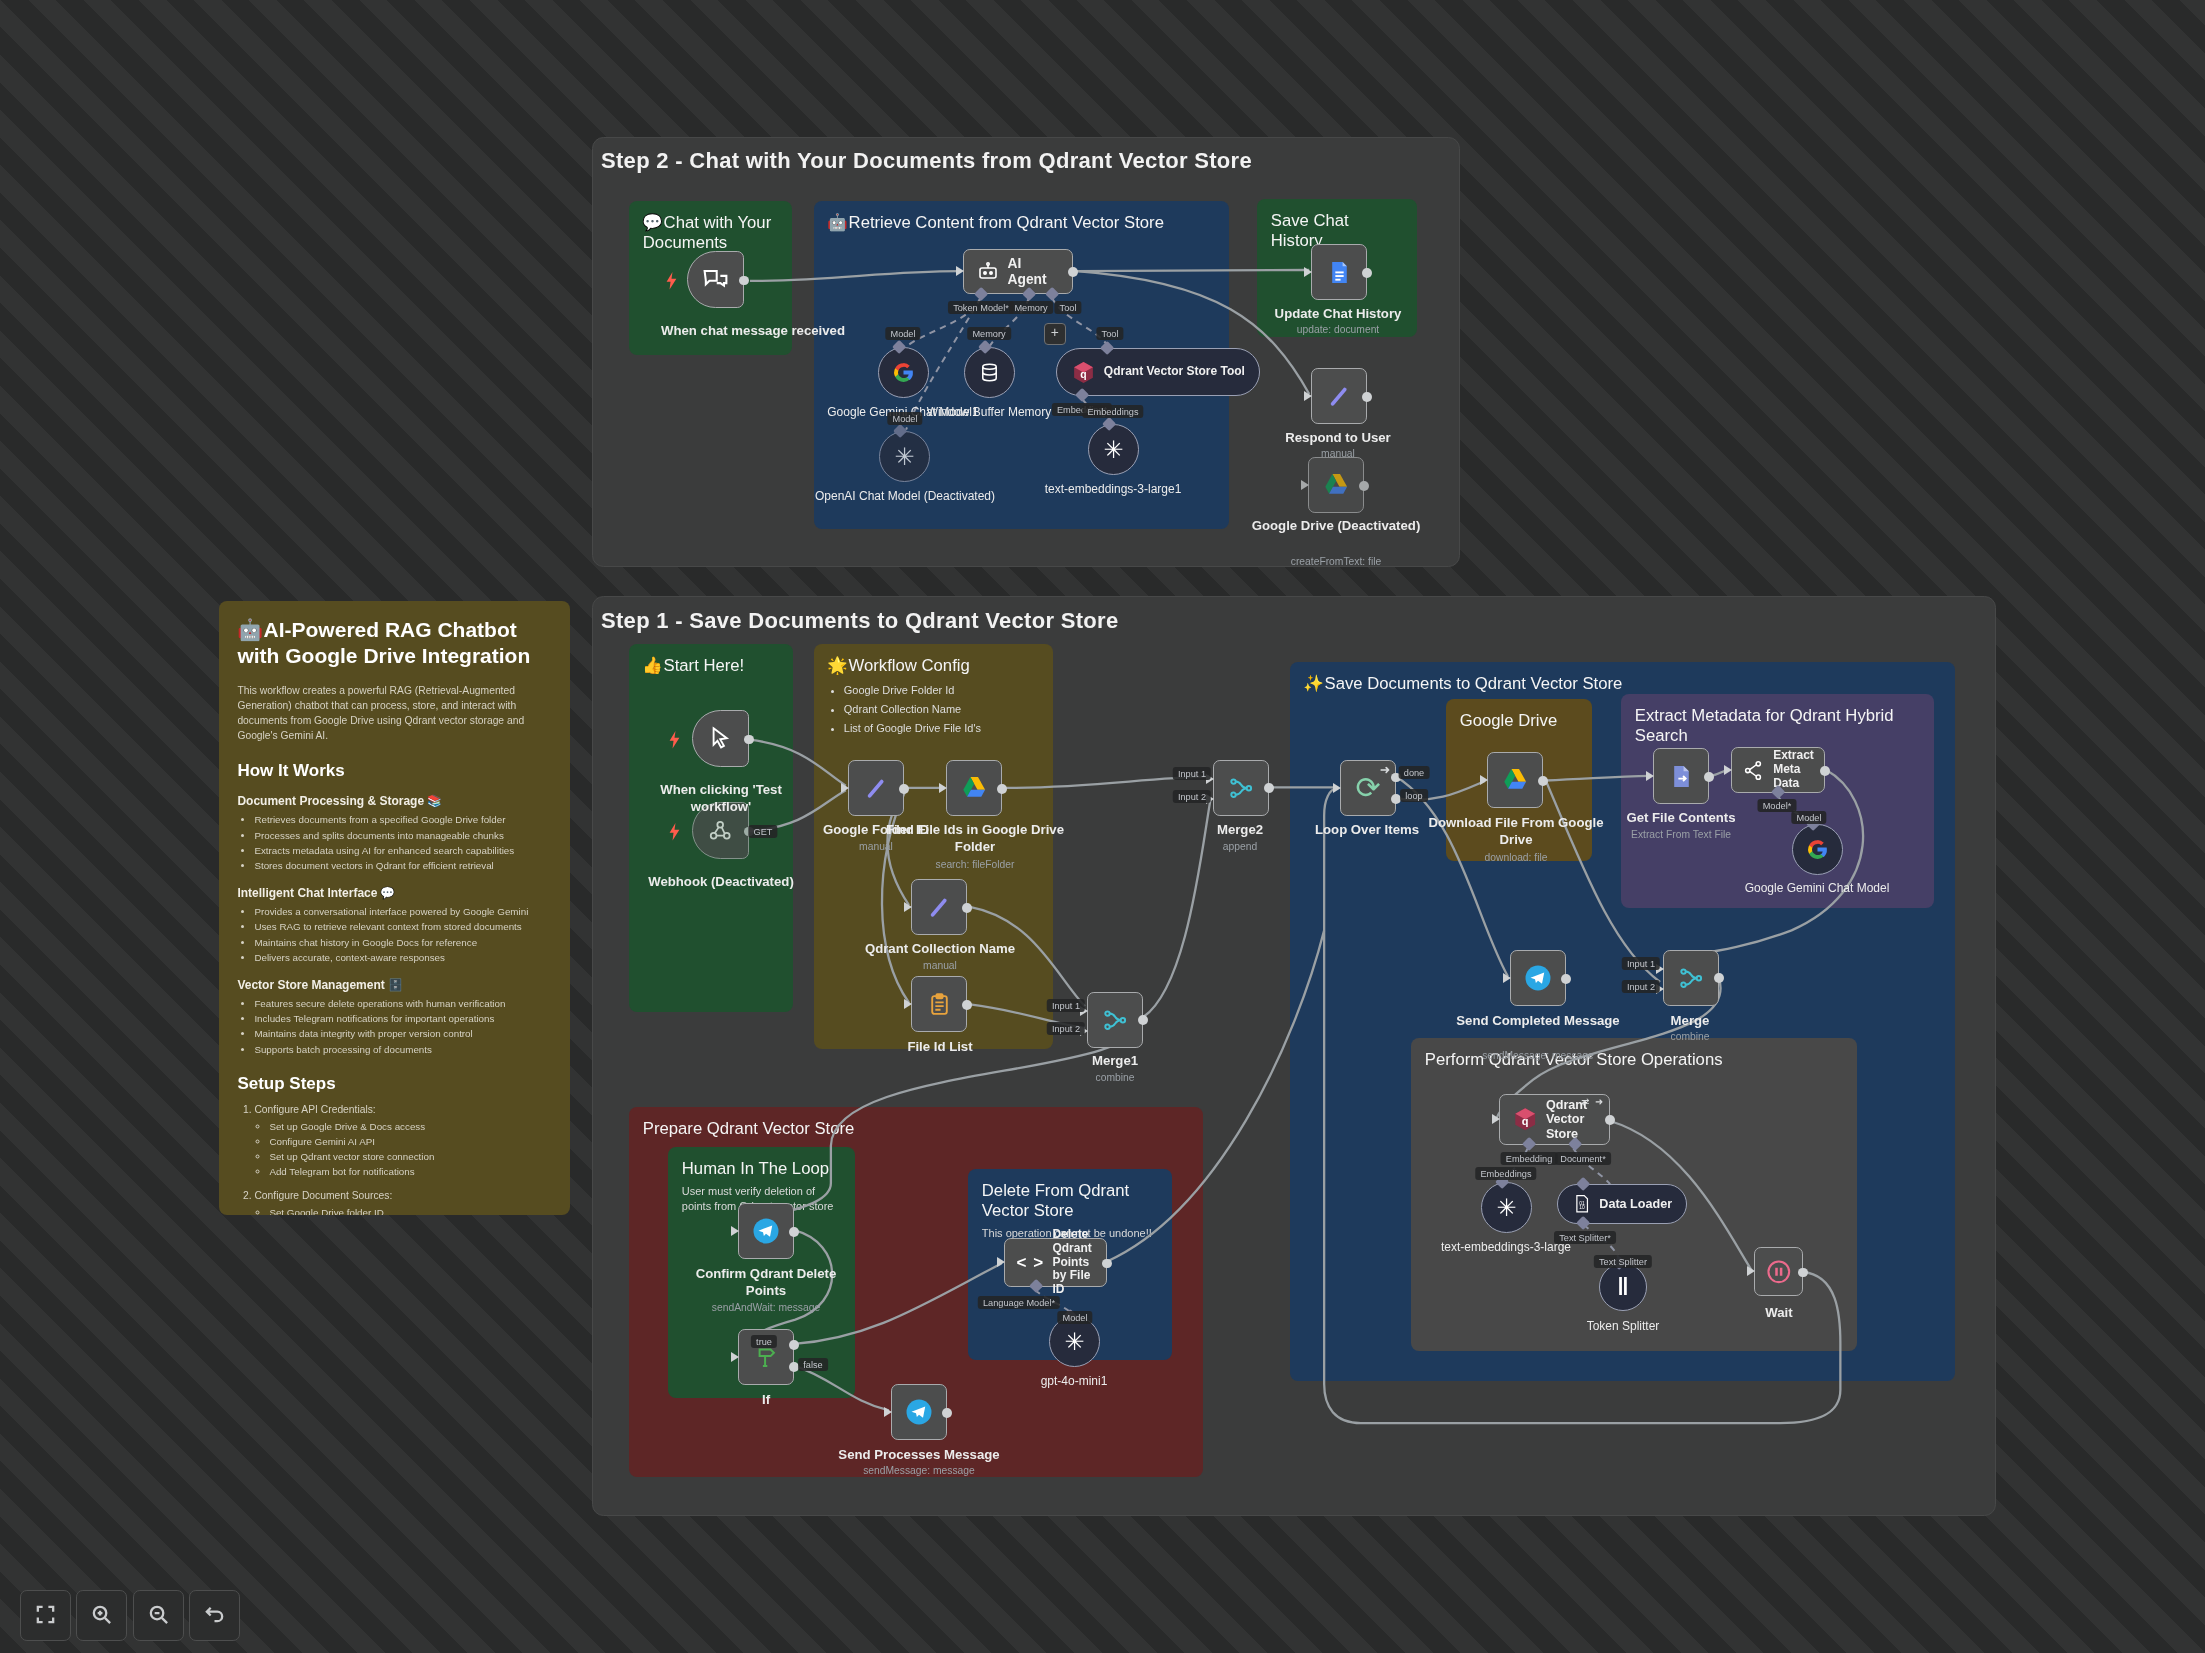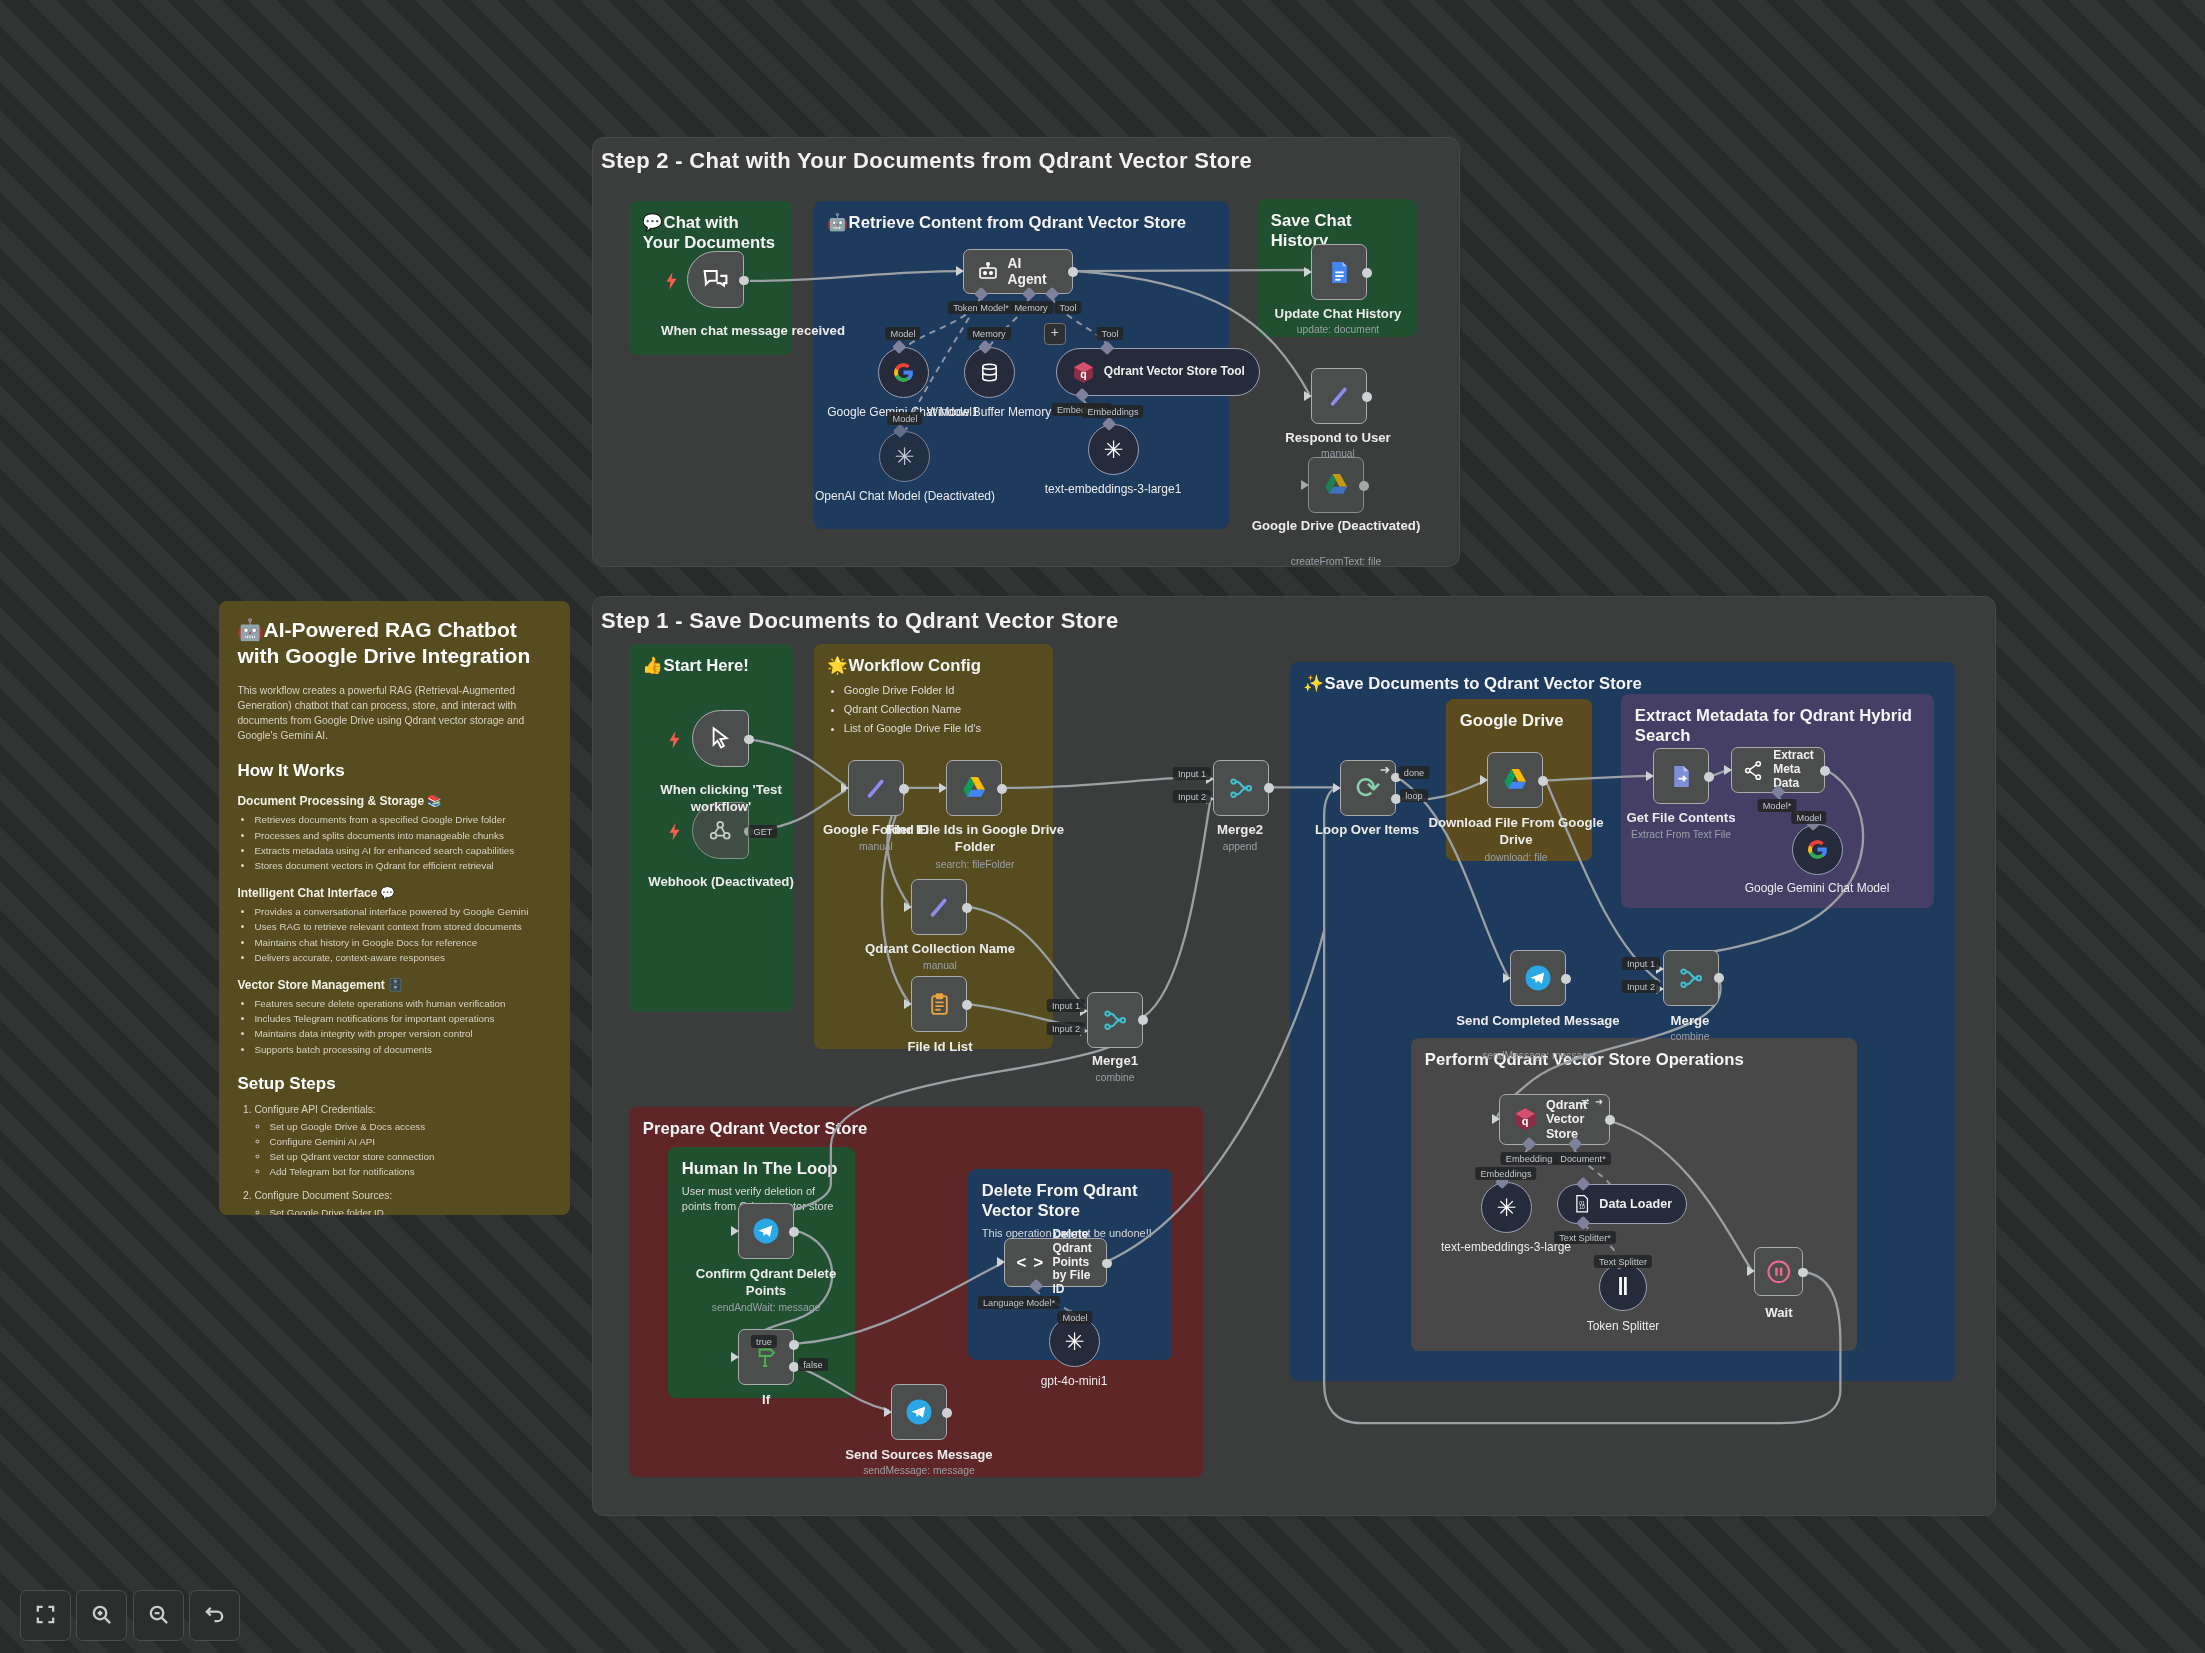--- a/index.html
+++ b/index.html
@@ -2,21 +2,21 @@
 <html style="font-size:9.2px"><head>
 <meta charset="utf-8">
 <style>
   html,body{margin:0;padding:0;background:#2b2c2c;width:2205px;height:1654px;overflow:hidden;
     font-family:"Liberation Sans",sans-serif;-webkit-font-smoothing:antialiased;}
   #canvas{position:relative;width:2205px;height:1654px;
     background:repeating-linear-gradient(45deg,#292a2a 0 19.5px,#323333 19.5px 39px);}
   .panel{position:absolute;background:#3b3c3c;border:1.1px solid #474848;border-radius:11.5px;z-index:1;}
   .ptitle{position:absolute;color:#f2f2f2;font-size:22px;font-weight:bold;z-index:6;letter-spacing:0.3px;}
   .sticky{position:absolute;border-radius:8px;z-index:2;padding:0;}
-  .sticky h3{margin:11.5px 13.8px 5.7px 13.8px;color:#f5f5f5;font-size:16.7px;font-weight:bold;}
+  .sticky h3{margin:11.5px 13.8px 5.7px 13.8px;color:#f5f5f5;font-size:16.7px;font-weight:normal;}
   .sticky .sbody{margin:3.4px 13.8px;color:#d9d9d9;font-size:11px;line-height:1.35;}
   .sticky ul{margin:2.3px 13.8px;padding-left:16px;color:#ddd;font-size:11px;line-height:1.7;}
   .green{background:#20502f;}
   .blue{background:#1e3a5c;}
   .olive{background:#564c20;}
   .brown{background:#5c4b1e;}
   .purple{background:#453f66;}
   .red{background:#5e2626;}
   .gray{background:#484848;}
   .wires{position:absolute;left:0;top:0;z-index:3;}
@@ -664,21 +664,21 @@
   <div class="node sq" style="left:891px;top:1384px;z-index:4">
     <span class="icon">
       <svg width="30" height="30" viewBox="0 0 24 24">
           <circle cx="12" cy="12" r="10" fill="#2aa7e4"></circle>
           <path d="M6 11.7l11-4.2-1.8 9-3.2-2.4-1.7 1.8-.7-3z" fill="#fff"></path>
         </svg>
       </span>
     <span class="inarrow" style="left:-8px;top:22px"></span>
     <span class="outdot" style="right:-5.7px;top:23px"></span>
     </div>
-  <div class="nlabel" style="left:919px;top:1447px">Send Sources Message</div>
+  <div class="nlabel" style="left:919px;top:1447px">Send Processes Message</div>
   <div class="nsub" style="left:919px;top:1465px">sendMessage: message</div>
 
   <div class="tbtn" style="left:20px;top:1590px">
     <span>
       <svg width="23" height="23" viewBox="0 0 24 24">
           <path d="M4 9V4h5M15 4h5v5M20 15v5h-5M9 20H4v-5"></path>
         </svg></span>
     </div>
   <div class="tbtn" style="left:76px;top:1590px">
     <span>

